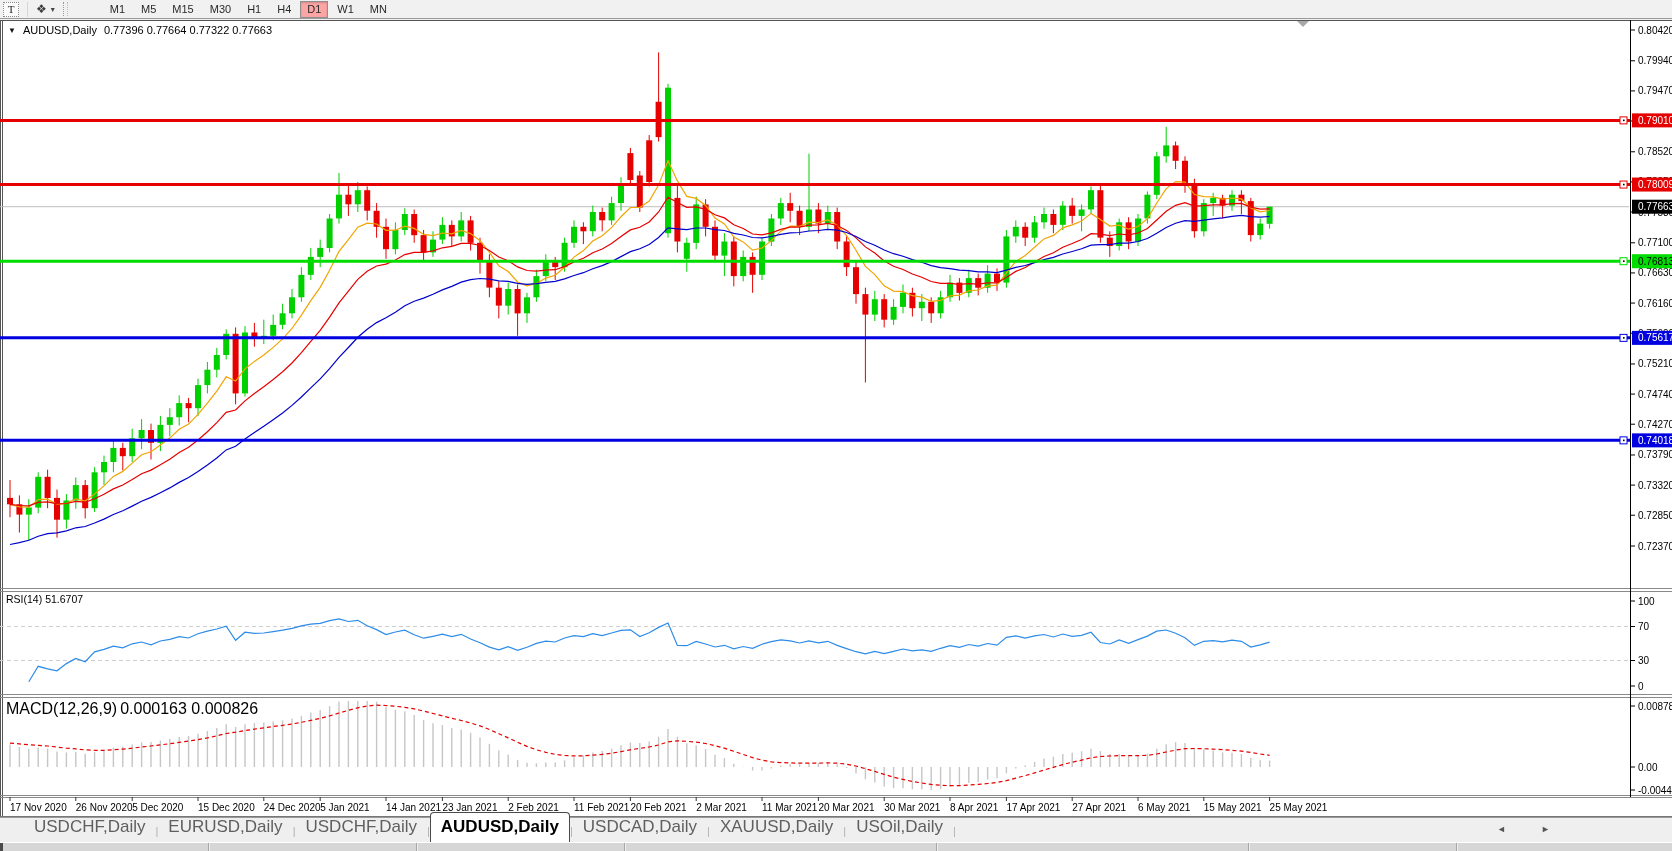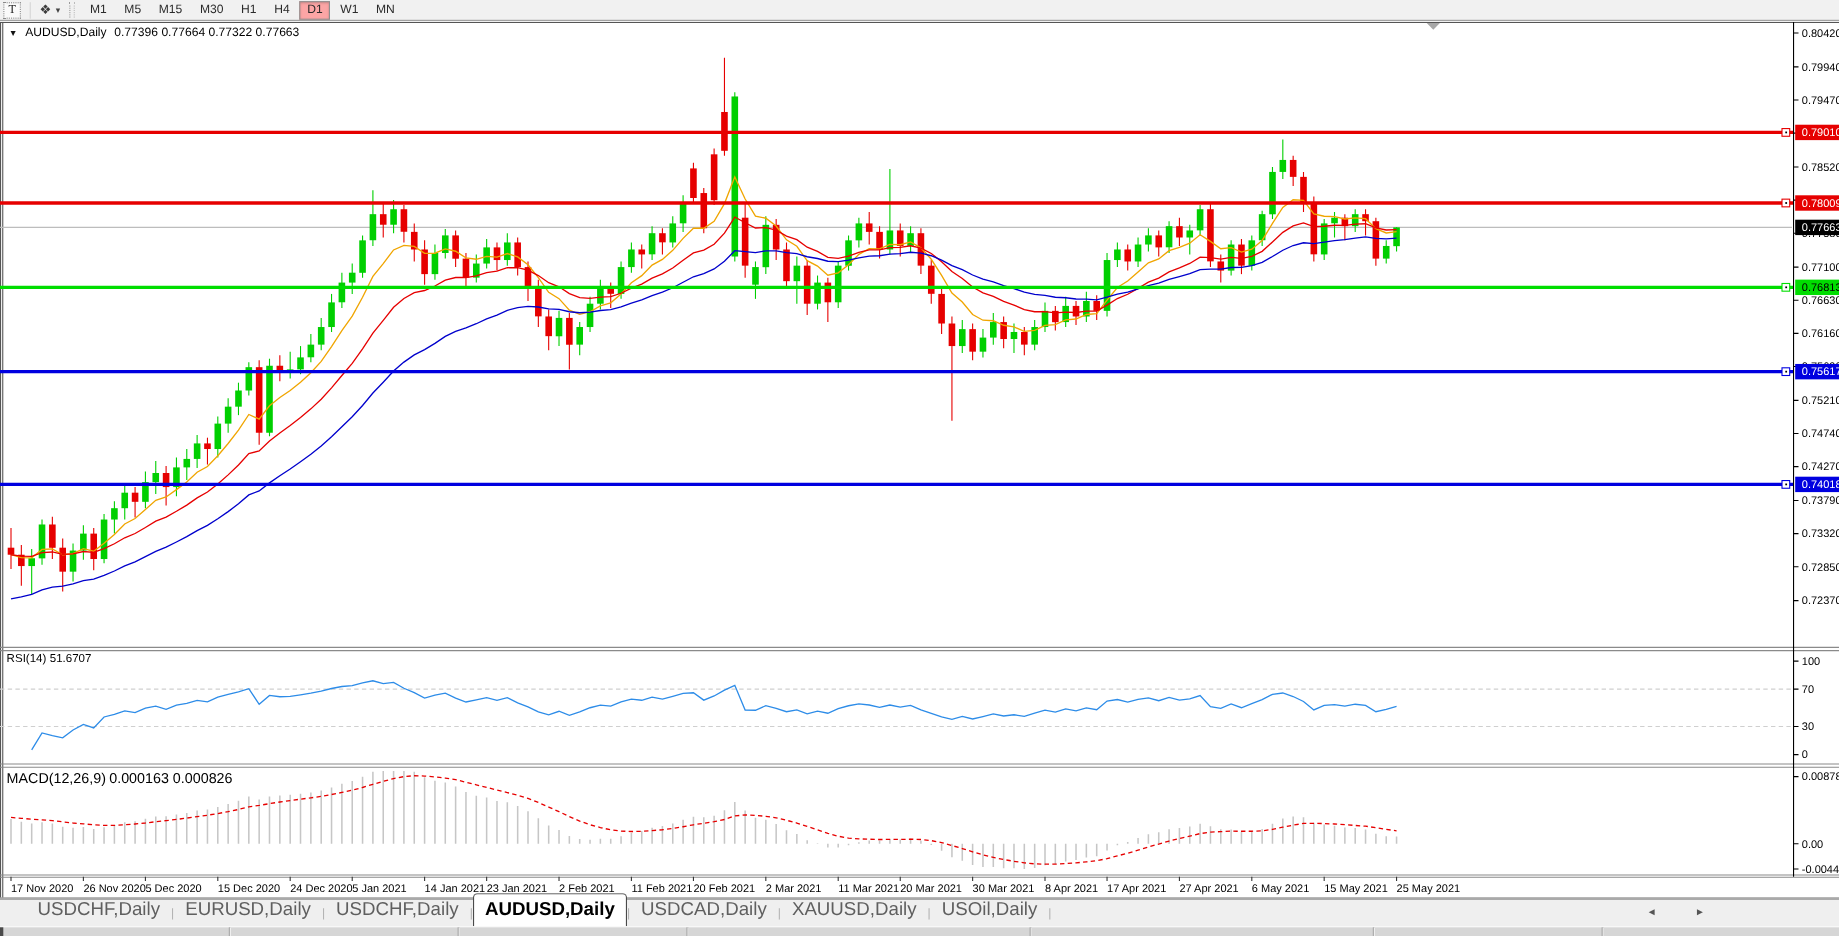--- a/index.html
+++ b/index.html
@@ -18,39 +18,39 @@
     width:16px;height:15px;margin-right:4px;background:#fafafa;
     border:1px dotted #8a8a8a;font-family:"Liberation Serif",serif;
     font-size:11px;line-height:13px;text-align:center;color:#222;
     padding:0;cursor:pointer;
   }
   .vsep{width:1px;height:15px;background:#d5d5d5;margin:0 4px;}
   #tool-group{display:flex;align-items:center;padding:0 4px;cursor:pointer;}
   #tool-group .glyph{font-size:12px;color:#3c3c3c;line-height:14px;}
   #tool-group .caret{font-size:8px;color:#444;margin-left:4px;}
   .grip{width:3px;height:14px;border-left:1px dotted #999;border-right:1px dotted #bbb;margin:0 6px 0 4px;}
-  #tfs{display:flex;align-items:center;}
+  #tfs{display:flex;align-items:center;margin-left:28px;}
   .tf-btn{
     background:transparent;border:1px solid transparent;margin:0 1px;
     padding:1px 6px;font-family:"Liberation Sans",sans-serif;font-size:11px;
     color:#2a2a2a;cursor:pointer;height:17px;line-height:13px;
   }
   .tf-btn.active{
     background:#fca5a5;border:1px solid #8f8f8f;
     box-shadow:inset 0 1px 2px rgba(0,0,0,.18);
   }
   
   #chart-svg{position:absolute;left:0;top:0;}
   #chart-title{
     position:absolute;left:8px;top:24px;font-size:11px;color:#000;
     display:flex;align-items:center;gap:7px;white-space:nowrap;
   }
   #chart-title .tri{font-size:8px;color:#111;}
   #rsi-header{position:absolute;left:6px;top:593px;font-size:10.5px;color:#000;white-space:nowrap;}
-  #macd-header{position:absolute;left:6px;top:700px;font-size:13px;color:#000;white-space:nowrap;}
+  #macd-header{position:absolute;left:6px;top:700px;font-size:16px;color:#000;white-space:nowrap;}
   #rsi-header span, #macd-header span{margin-right:3px;}
   
   #tabbar{
     position:absolute;left:0;top:817px;width:1672px;height:25px;
     background:#efefef;border-top:1px solid #9a9a9a;box-sizing:border-box;
     display:flex;align-items:flex-end;padding-left:24px;
   }
   .tab{
     font-size:17px;color:#5f5f5f;padding:4px 10px 5px 10px;cursor:pointer;
     white-space:nowrap;

